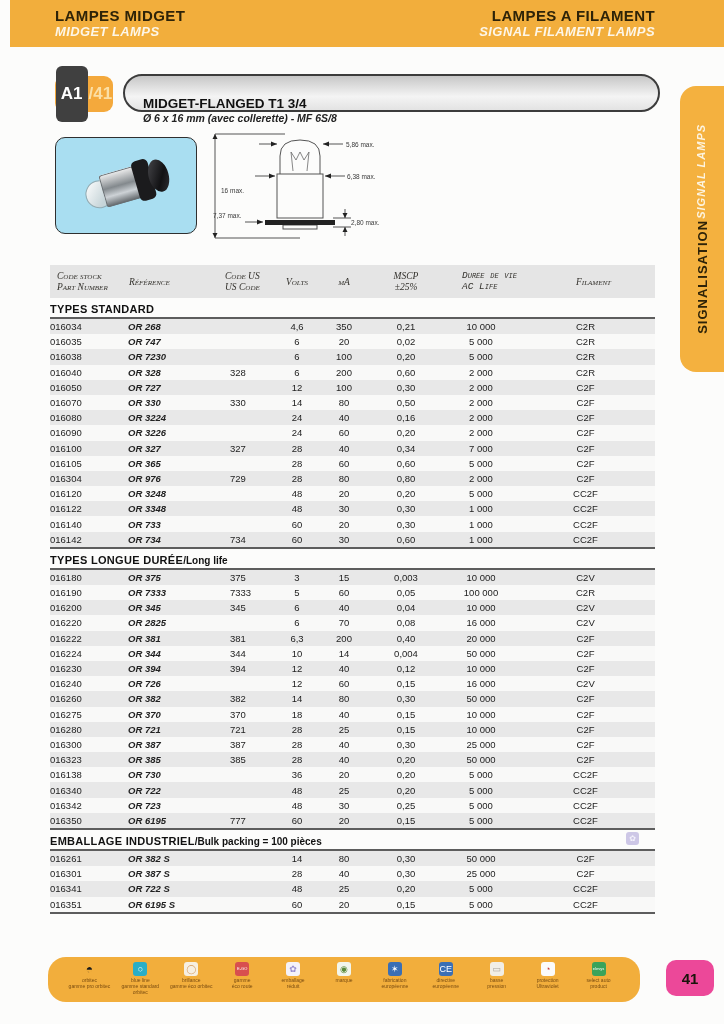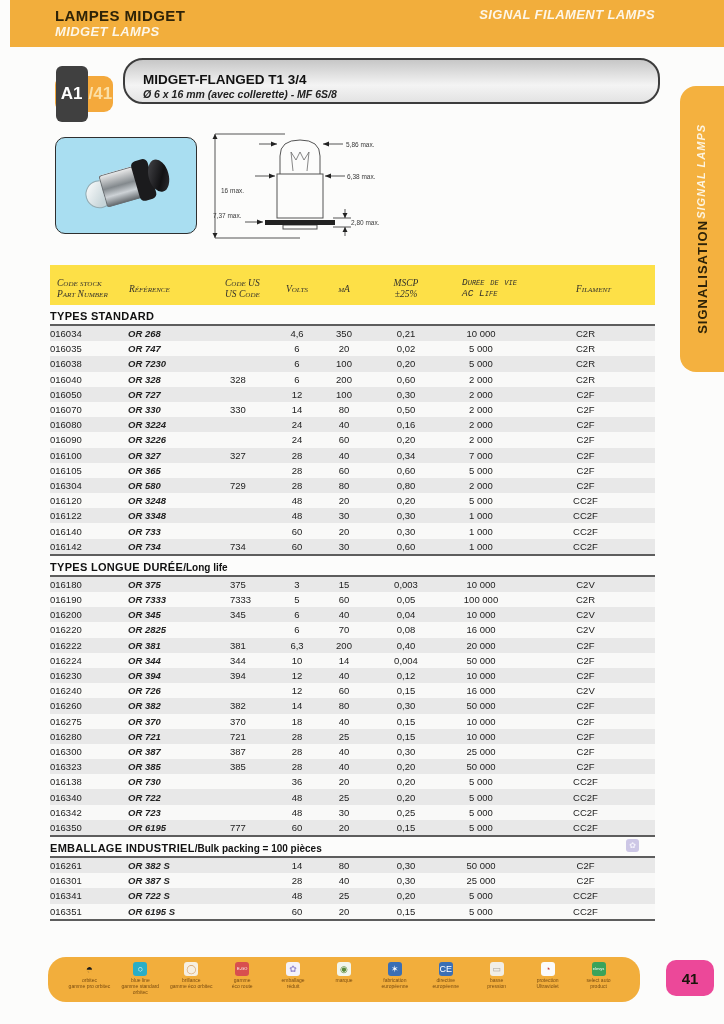--- a/index.html
+++ b/index.html
@@ -9,22 +9,22 @@
   .band{position:absolute;left:10px;top:0;width:714px;height:47px;background:#F2AE3C;}
   .band .lt{position:absolute;left:45px;top:7px;}
   .band .rt{position:absolute;right:69px;top:7px;text-align:right;}
   .band .t1{font-size:15px;font-weight:bold;color:#2e2308;letter-spacing:.4px;}
   .band .t2{font-size:13px;font-weight:bold;font-style:italic;color:#fdf6e8;letter-spacing:.4px;margin-top:0;}
   
   .badge{position:absolute;left:55px;top:76px;width:58px;height:36px;background:#F4A93C;border-radius:9px;
          display:flex;align-items:center;justify-content:center;font-weight:bold;font-size:17px;}
   .badge .a1{background:#404040;color:#fff;padding:18px 5px;border-radius:6px;margin-right:1px;}
   .badge .pg{color:#FBDFA6;}
-  .pill{position:absolute;left:123px;top:58px;width:537px;height:46px;border:2px solid #3c3c3c;border-radius:20px;
-        background:linear-gradient(#c7c7c7,#f4f4f4 60%,#e3e3e3);box-sizing:border-box;padding:12px 0 0 18px;}
+  .pill{position:absolute;left:123px;top:74px;width:537px;height:38px;border:2px solid #3c3c3c;border-radius:20px;
+        background:linear-gradient(#c7c7c7,#f4f4f4 60%,#e3e3e3);box-sizing:border-box;padding:20px 0 0 18px;}
   .pill .pt{font-size:13.5px;font-weight:bold;color:#111;}
   .pill .ps{font-size:10.5px;font-style:italic;font-weight:bold;color:#222;margin-top:1px;}
   
   .tab{position:absolute;left:680px;top:86px;width:44px;height:286px;background:#F4B13F;border-radius:16px 0 0 16px;
        display:flex;align-items:center;justify-content:center;}
   .tab .vwrap{writing-mode:vertical-rl;transform:rotate(180deg);display:flex;gap:1px;}
   .tab .v1{font-size:13px;font-weight:bold;color:#2e2308;letter-spacing:1px;}
   .tab .v2{font-size:11px;font-weight:bold;font-style:italic;color:#fdf4e0;letter-spacing:1px;}
   
   .photo{position:absolute;left:55px;top:137px;width:140px;height:95px;background:#A9DEF1;border:1.5px solid #2f2f2f;
@@ -37,21 +37,21 @@
                box-shadow:inset 0 0 0 1px #6a7074;}
   .bulb .ring{position:absolute;left:52px;top:0;width:17px;height:41px;background:#1b1b1d;border-radius:5px;}
   .bulb .cap{position:absolute;left:66px;top:4px;width:20px;height:33px;border-radius:50%;
              background:linear-gradient(120deg,#4a4a4e,#121214 60%,#333338);}
   
   .draw{position:absolute;left:205px;top:130px;width:185px;height:112px;}
   .draw text{font-size:6.5px;fill:#3a3a3a;font-family:"Liberation Sans",sans-serif;}
   
   .table{position:absolute;left:50px;top:265px;width:605px;font-size:9.5px;}
   .thead,.tr{display:grid;grid-template-columns:72px 96px 56px 46px 48px 76px 96px 1fr;}
-  .thead{background:#fde047;height:32px;align-items:center;padding-top:8px;}
+  .thead{background:#e5e5e5;height:32px;align-items:center;padding-top:1px;}
   .th{font-family:"Liberation Serif",serif;font-style:italic;font-variant:small-caps;font-size:9.5px;
       color:#33312c;line-height:1.12;}
   .th span{display:block;}
   .th.c0,.th.c1,.th.c2{padding-left:7px;text-align:left;}
   .th.c3,.th.c4,.th.c5{text-align:center;}
   .th.c6{padding-left:18px;text-align:left;font-family:Liberation Mono, monospace;}
   .th.c7{padding-left:36px;text-align:left;}
   .sec-head{position:relative;margin-top:4px;height:15px;line-height:14px;}
   .sec-head b{font-size:11px;letter-spacing:.3px;color:#111;}
   .sec-head span.sfx{font-size:10px;font-weight:bold;color:#111;}
@@ -82,20 +82,21 @@
 <body>
 
 <div class="page">
 
   <div class="band">
     <div class="lt">
       <div class="t1">LAMPES MIDGET</div>
       <div class="t2">MIDGET LAMPS</div>
     </div>
     <div class="rt">
+      <div class="t1">LAMPES A FILAMENT</div>
       <div class="t2">SIGNAL FILAMENT LAMPS</div>
     </div>
   </div>
 
   <div class="badge">
     <span class="a1">A1</span>
     <span class="pg">/41</span>
   </div>
 
   <div class="pill">
@@ -288,21 +289,21 @@
           <div class="td c1">OR 365</div>
           <div class="td c2"></div>
           <div class="td c3">28</div>
           <div class="td c4">60</div>
           <div class="td c5">0,60</div>
           <div class="td c6">5 000</div>
           <div class="td c7">C2F</div>
         </div>
         <div class="tr even">
           <div class="td c0">016304</div>
-          <div class="td c1">OR 580</div>
+          <div class="td c1">OR 976</div>
           <div class="td c2">729</div>
           <div class="td c3">28</div>
           <div class="td c4">80</div>
           <div class="td c5">0,80</div>
           <div class="td c6">2 000</div>
           <div class="td c7">C2F</div>
         </div>
         <div class="tr odd">
           <div class="td c0">016120</div>
           <div class="td c1">OR 3248</div>

